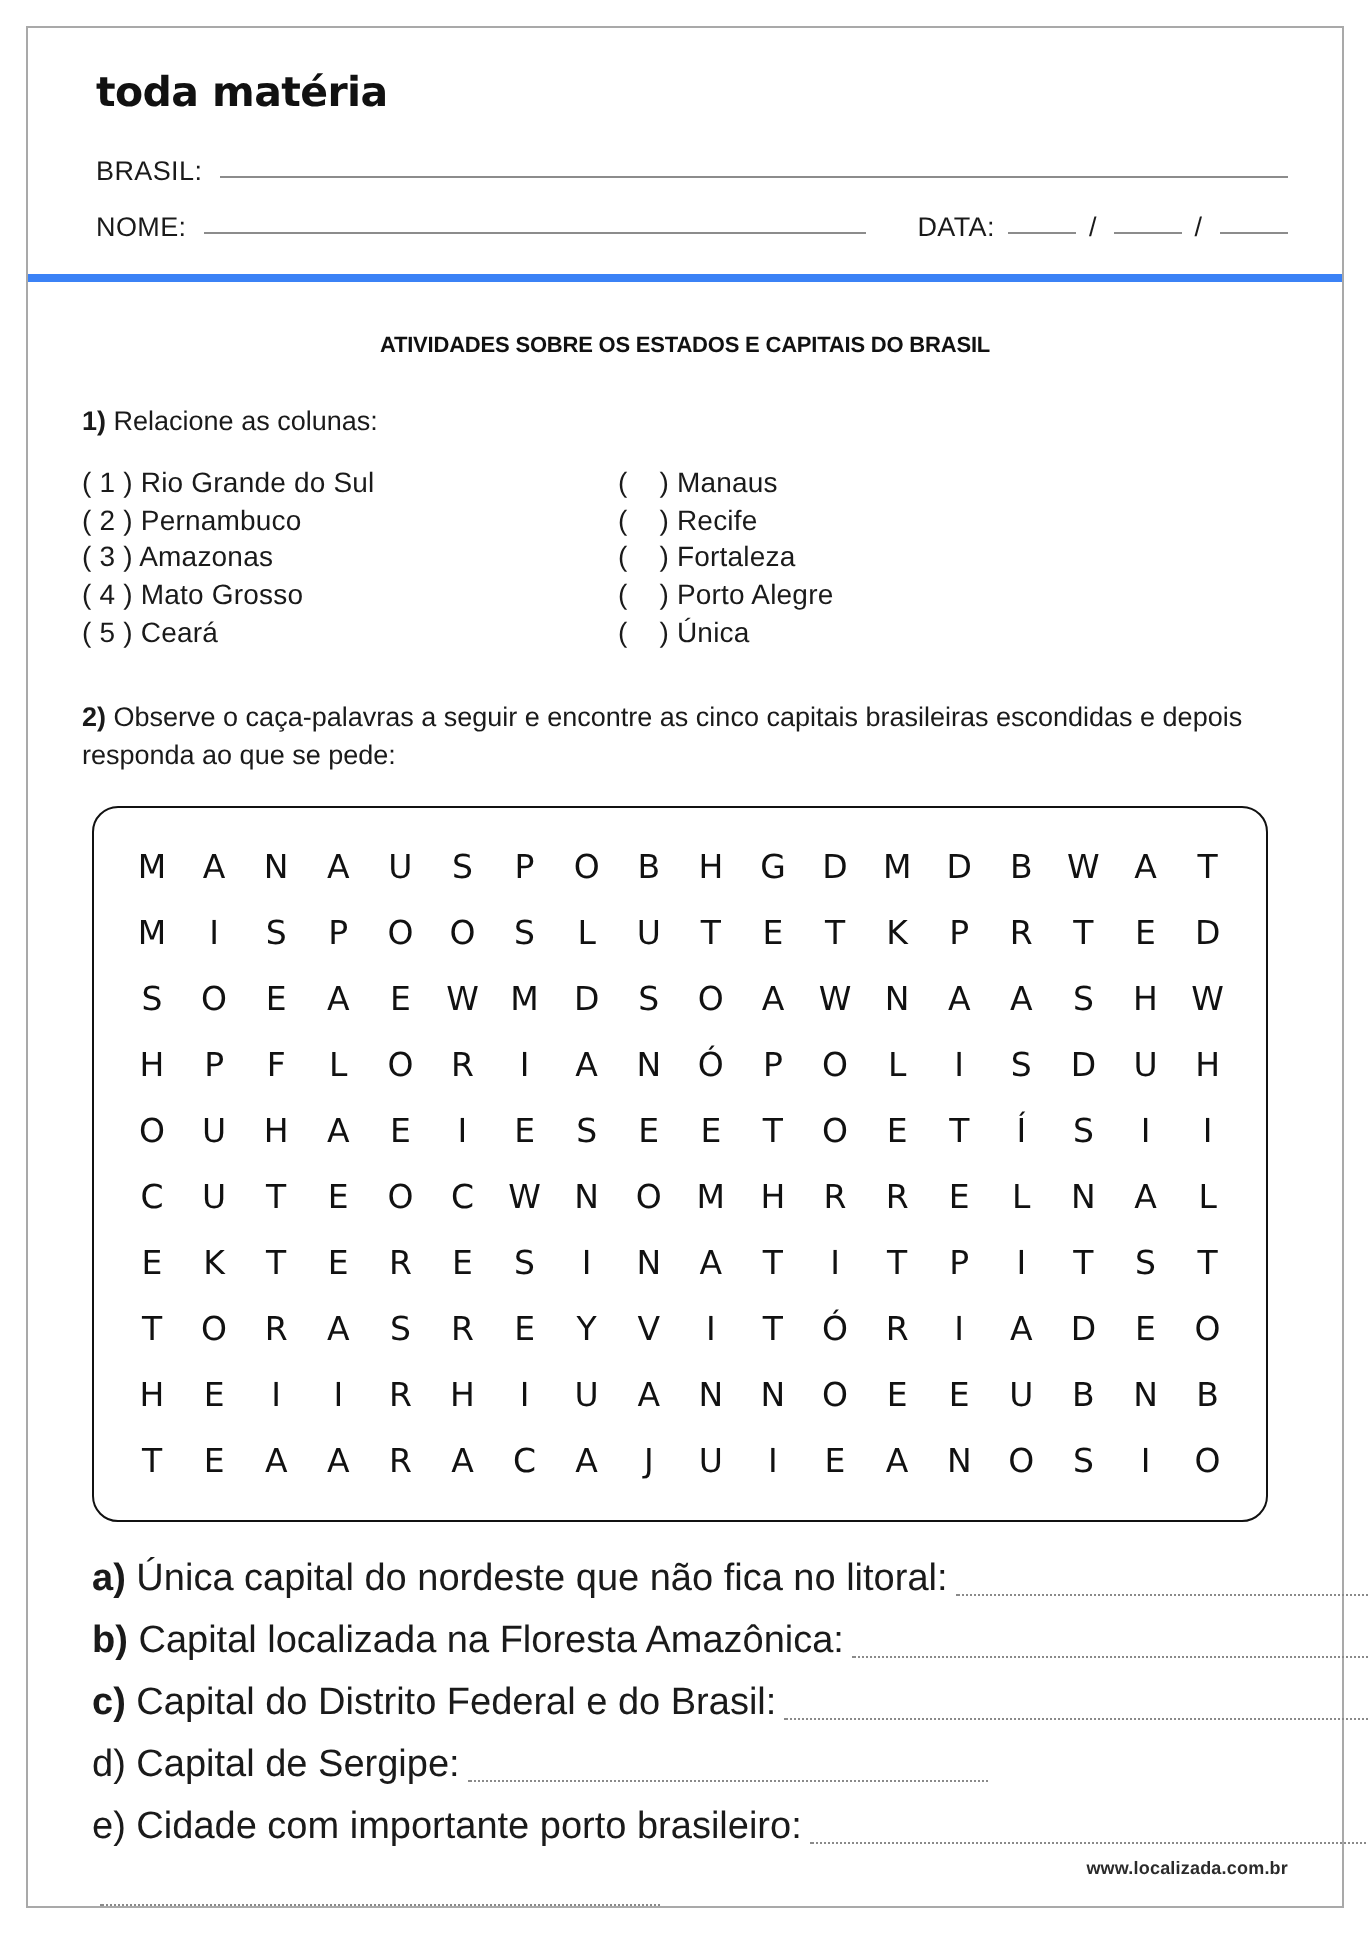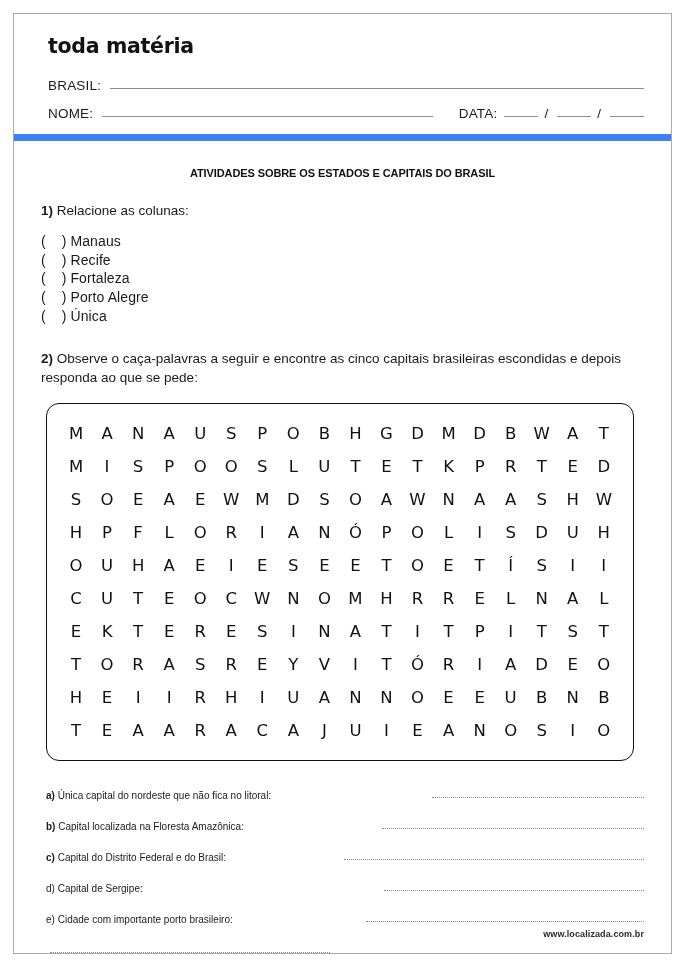--- a/index.html
+++ b/index.html
@@ -23,21 +23,21 @@
     top: 13px;
     width: 659px;
     height: 941px;
     border: 1px solid #a9a9a9;
     background: #fff;
   }
 
   
   .header {
     padding: 16px 27px 10px 27px;
-    border-bottom: 7px solid #3b82f6;
+    border-bottom: 4px solid #3b82f6;
     height: 127px;
   }
   .logo {
     font-family: "DejaVu Sans", sans-serif;
     font-size: 20.5px;
     font-weight: 700;
     letter-spacing: -0.3px;
     color: #111;
     margin: 4px 0 16px 7px;
   }
@@ -115,24 +115,23 @@
     line-height: 31px;
     color: #111;
     letter-spacing: 0;
   }
 
   
   .answers { margin: 20px 0 0 5px; }
   .ans-row {
     display: flex;
     align-items: flex-end;
-    font-size: 10px;
+    font-size: 19px;
     margin-bottom: 11px;
     height: 20px;
-    justify-content: space-between;
   }
   .ans-label { white-space: nowrap; }
   .ans-label b { font-weight: 700; }
   .dots {
     flex: 1 1 auto;
     margin-left: 4px;
     margin-bottom: 3px;
     height: 1px;
     border-bottom: 1px dotted #8a8a8a;
   }
@@ -177,20 +176,27 @@
   <div class="content">
 
     <div class="title">ATIVIDADES SOBRE OS ESTADOS E CAPITAIS DO BRASIL</div>
 
     <div class="q-line">
       <span class="q-num">1)</span>
       <span>Relacione as colunas:</span>
     </div>
 
     <div class="match">
+      <div class="match-col left">
+        <span class="match-item">( 1 ) Rio Grande do Sul</span>
+        <span class="match-item">( 2 ) Pernambuco</span>
+        <span class="match-item">( 3 ) Amazonas</span>
+        <span class="match-item">( 4 ) Mato Grosso</span>
+        <span class="match-item">( 5 ) Ceará</span>
+      </div>
       <div class="match-col right">
         <span class="match-item">(    ) Manaus</span>
         <span class="match-item">(    ) Recife</span>
         <span class="match-item">(    ) Fortaleza</span>
         <span class="match-item">(    ) Porto Alegre</span>
         <span class="match-item">(    ) Única</span>
       </div>
     </div>
 
     <div class="q-line" style="margin-bottom:15px; width:600px;">

